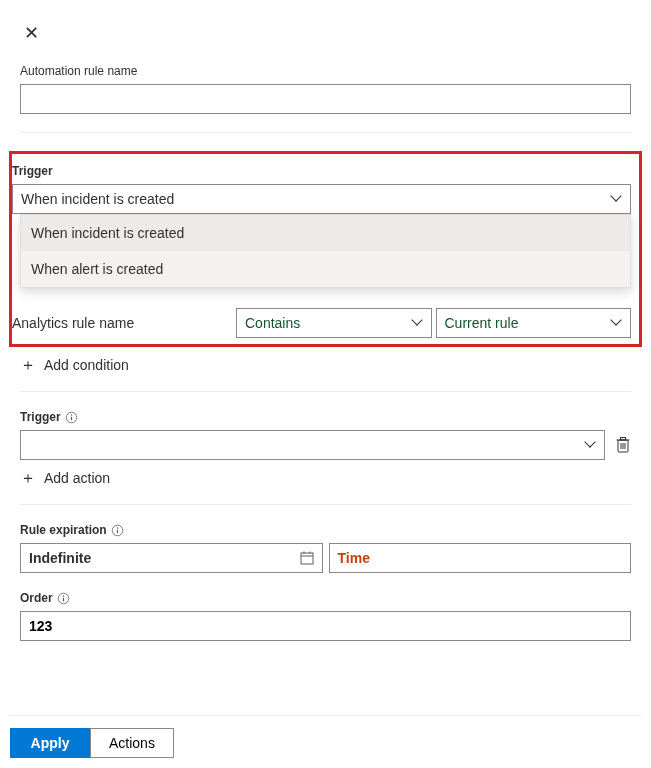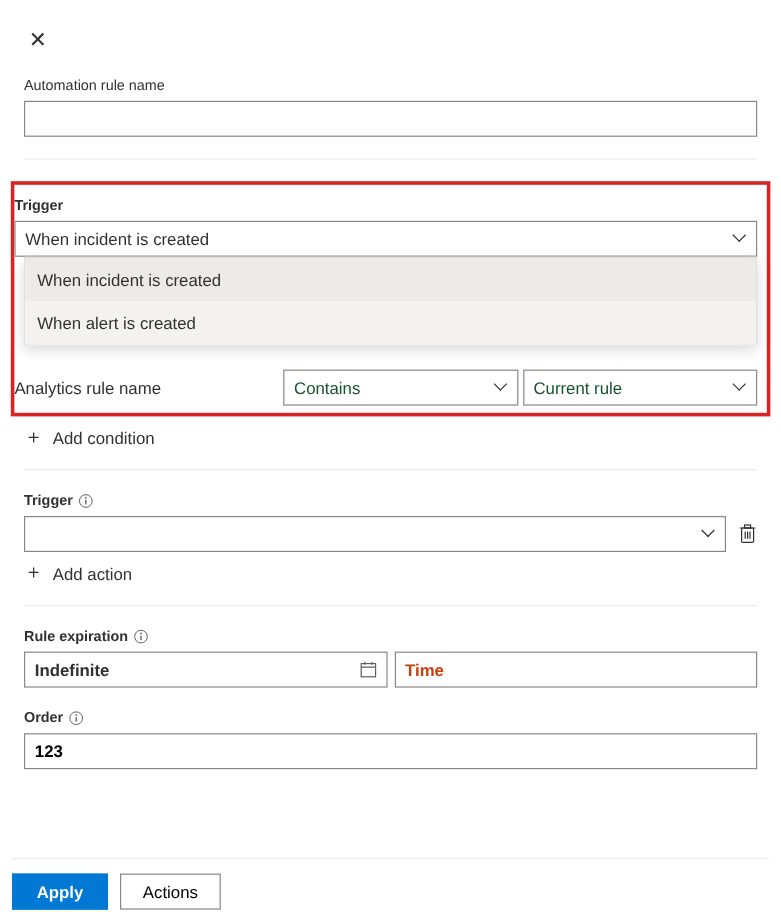--- a/index.html
+++ b/index.html
@@ -168,21 +168,21 @@
     transform: translateY(-50%);
     width: 14px; height: 14px;
   }
   .placeholder { color: #c2410c; }
   .footer {
     position: absolute;
     left: 10px; right: 10px; bottom: 10px;
     border-top: 1px solid #edebe9;
     padding-top: 12px;
     display: flex;
-    gap: 10px;
+    gap: 0;
   }
   .btn {
     height: 30px;
     min-width: 80px;
     padding: 0 18px;
     font-size: 14px;
     font-family: inherit;
     border: 1px solid #8a8886;
     background: #fff;
     cursor: pointer;

